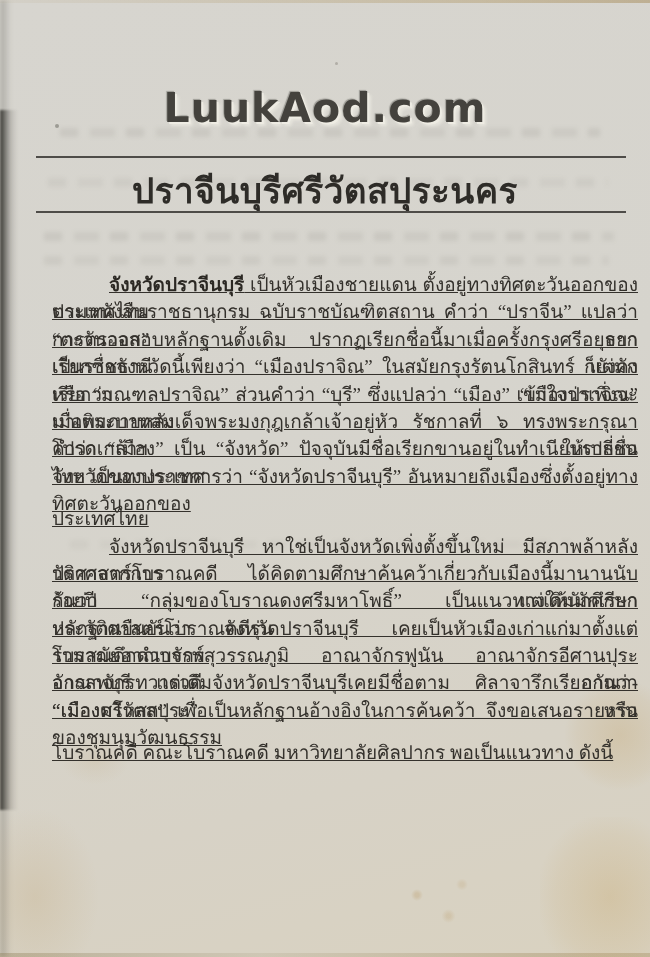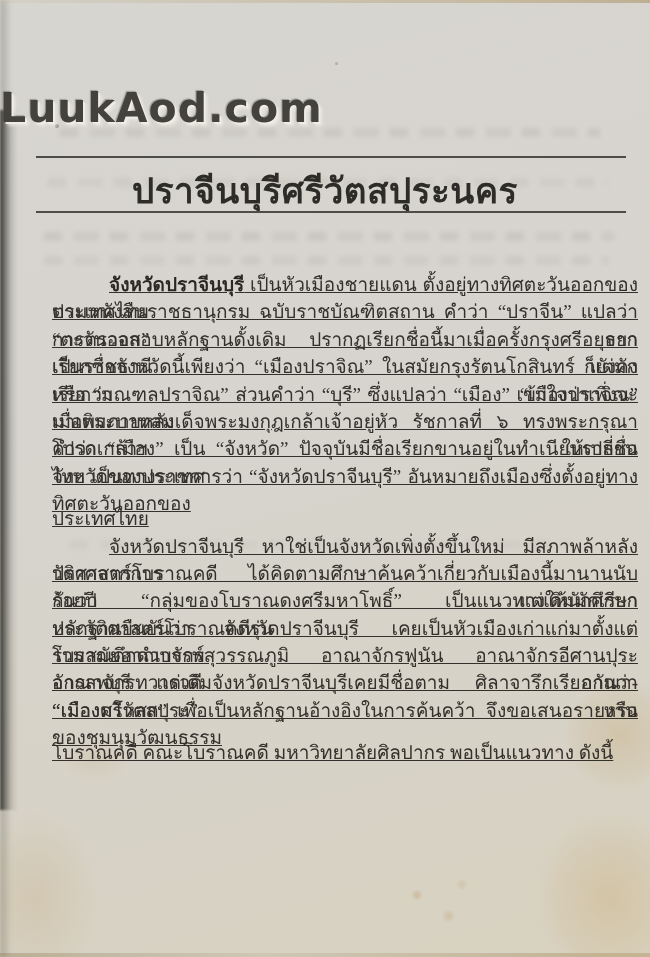--- a/index.html
+++ b/index.html
@@ -53,21 +53,21 @@
     position:absolute;height:9px;filter:blur(2px);opacity:0.5;pointer-events:none;
     background:repeating-linear-gradient(90deg, rgba(125,122,115,0.28) 0 18px, transparent 18px 30px, rgba(125,122,115,0.22) 30px 55px, transparent 55px 66px);
   }
   .ghost.g1{left:60px;top:128px;width:540px;}
   .ghost.g2{left:48px;top:178px;width:560px;opacity:0.35;}
   .ghost.g3{left:44px;top:232px;width:570px;}
   .ghost.g4{left:44px;top:256px;width:565px;opacity:0.4;}
   .ghost.g5{left:70px;top:540px;width:500px;opacity:0.25;}
   
   .watermark{
-    position:absolute;top:84px;left:0;width:100%;
+    position:absolute;top:84px;left:0;width:100%;text-align:center;
     font-family:"DejaVu Sans","Liberation Sans",sans-serif;
     font-weight:bold;font-size:41px;letter-spacing:1px;color:#44423d;
     text-shadow:2px 2px 0 rgba(238,236,228,0.95), 4px 4px 3px rgba(238,236,228,0.65), -1px -1px 1px rgba(50,48,44,0.35);
   }
   .rule{position:absolute;left:36px;width:590px;height:2px;background:#4e4c48;}
   .rule.top{top:156px;}
   .rule.bottom{top:211px;}
   .page-title{
     position:absolute;top:163px;left:0;width:100%;text-align:center;
     font-size:35px;font-weight:600;color:#2e2c28;letter-spacing:0.5px;

